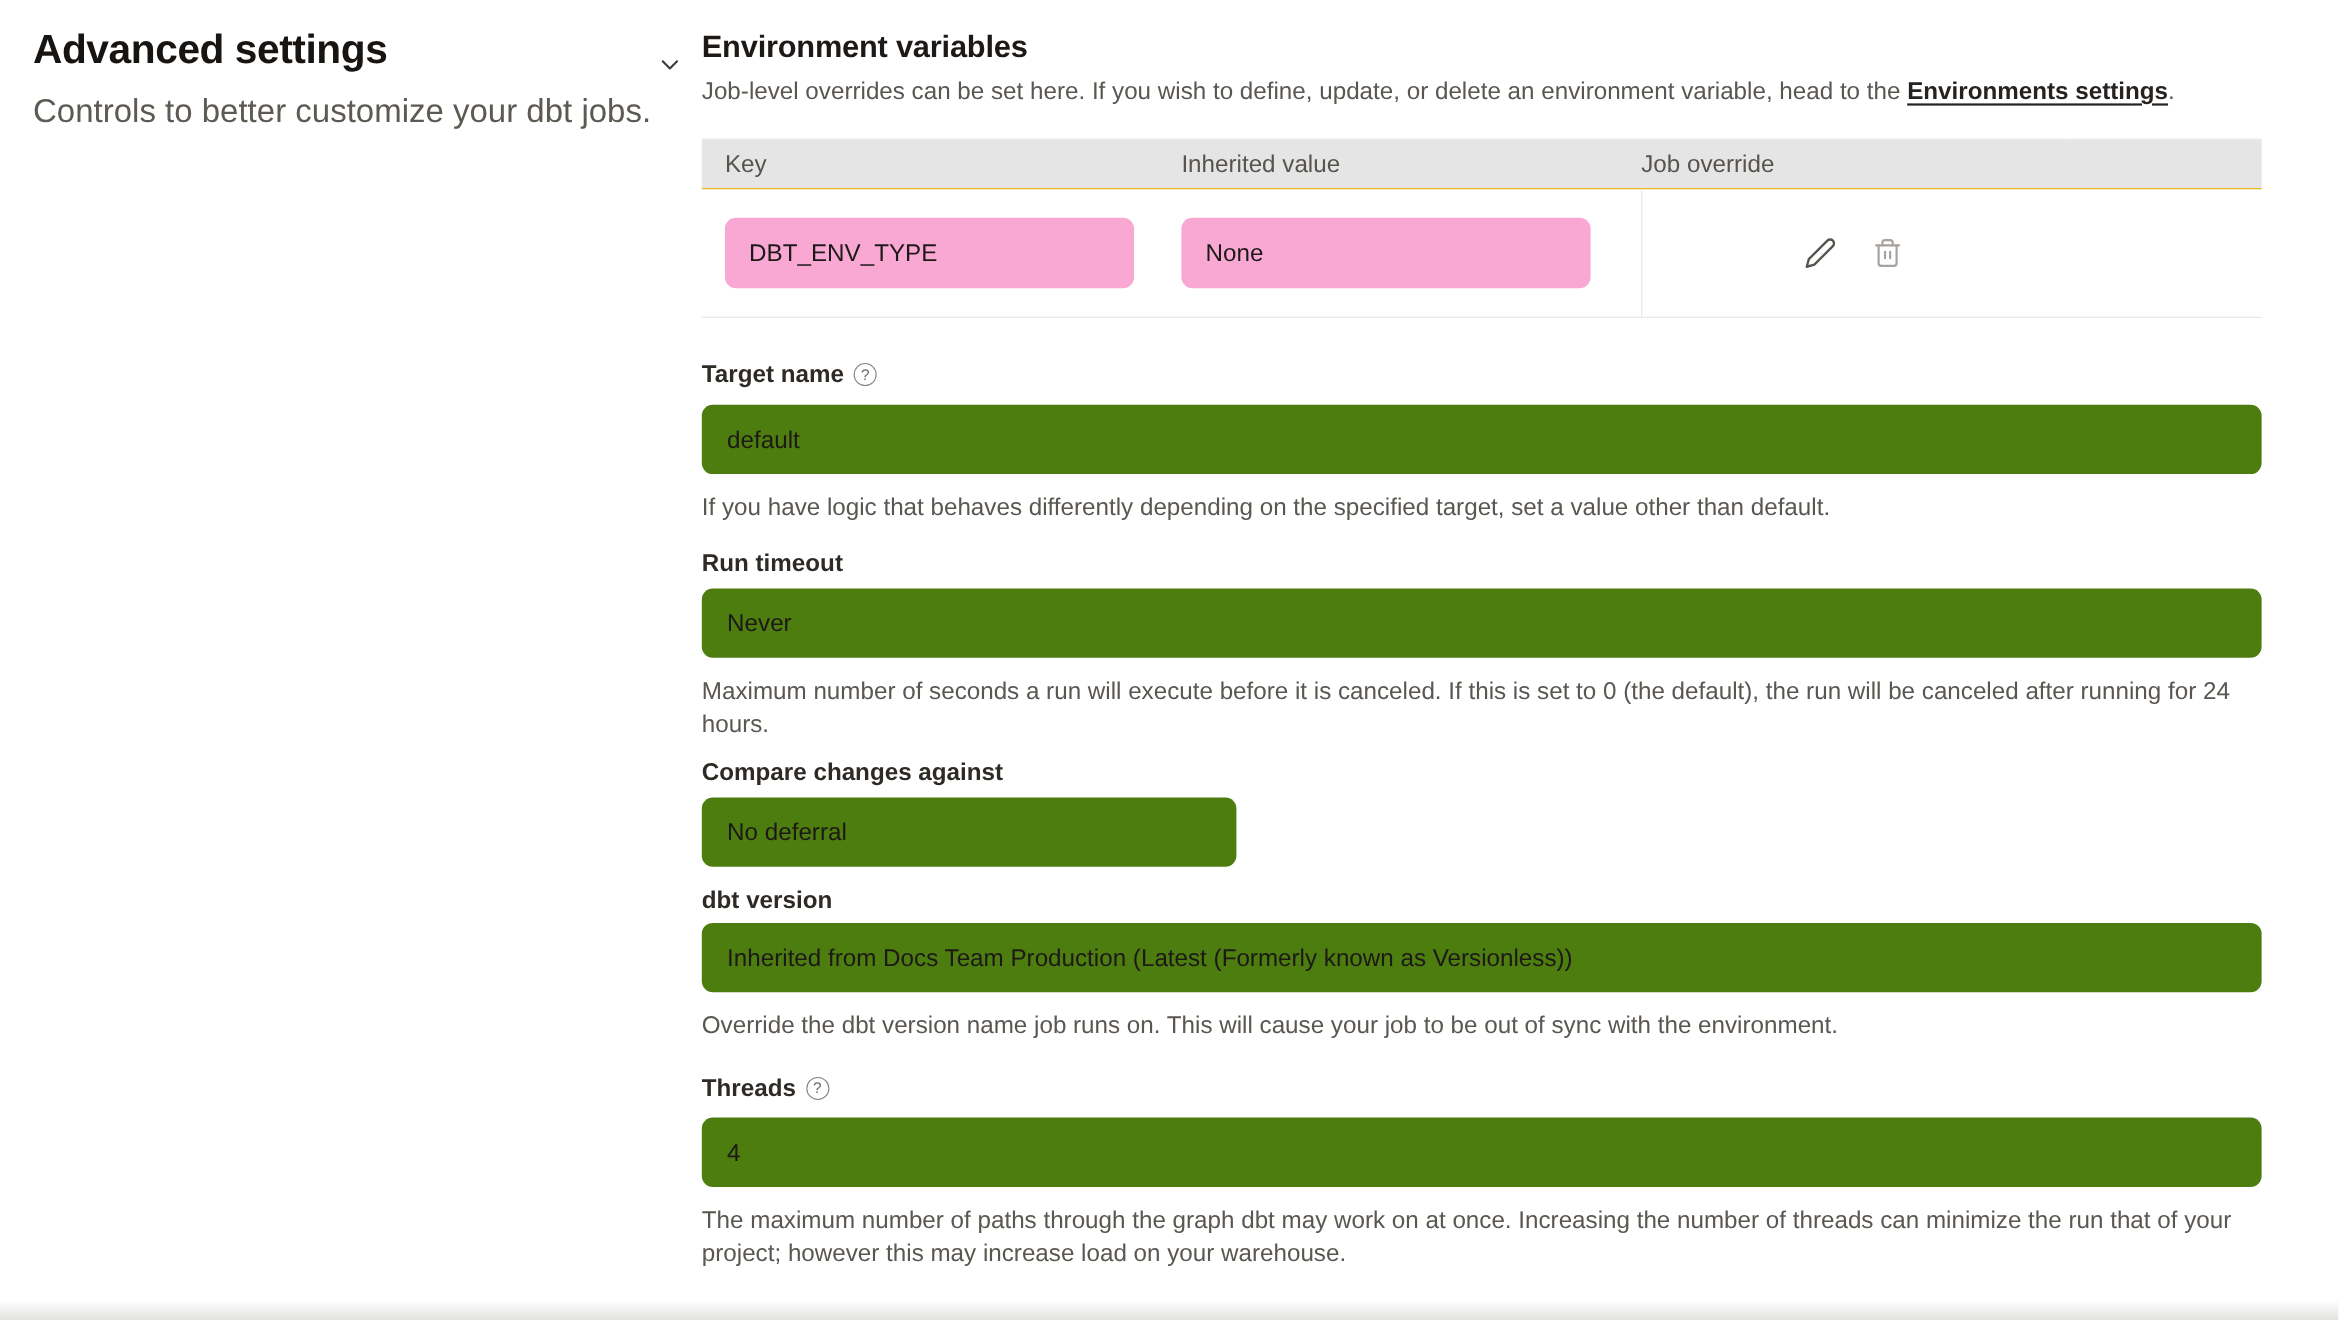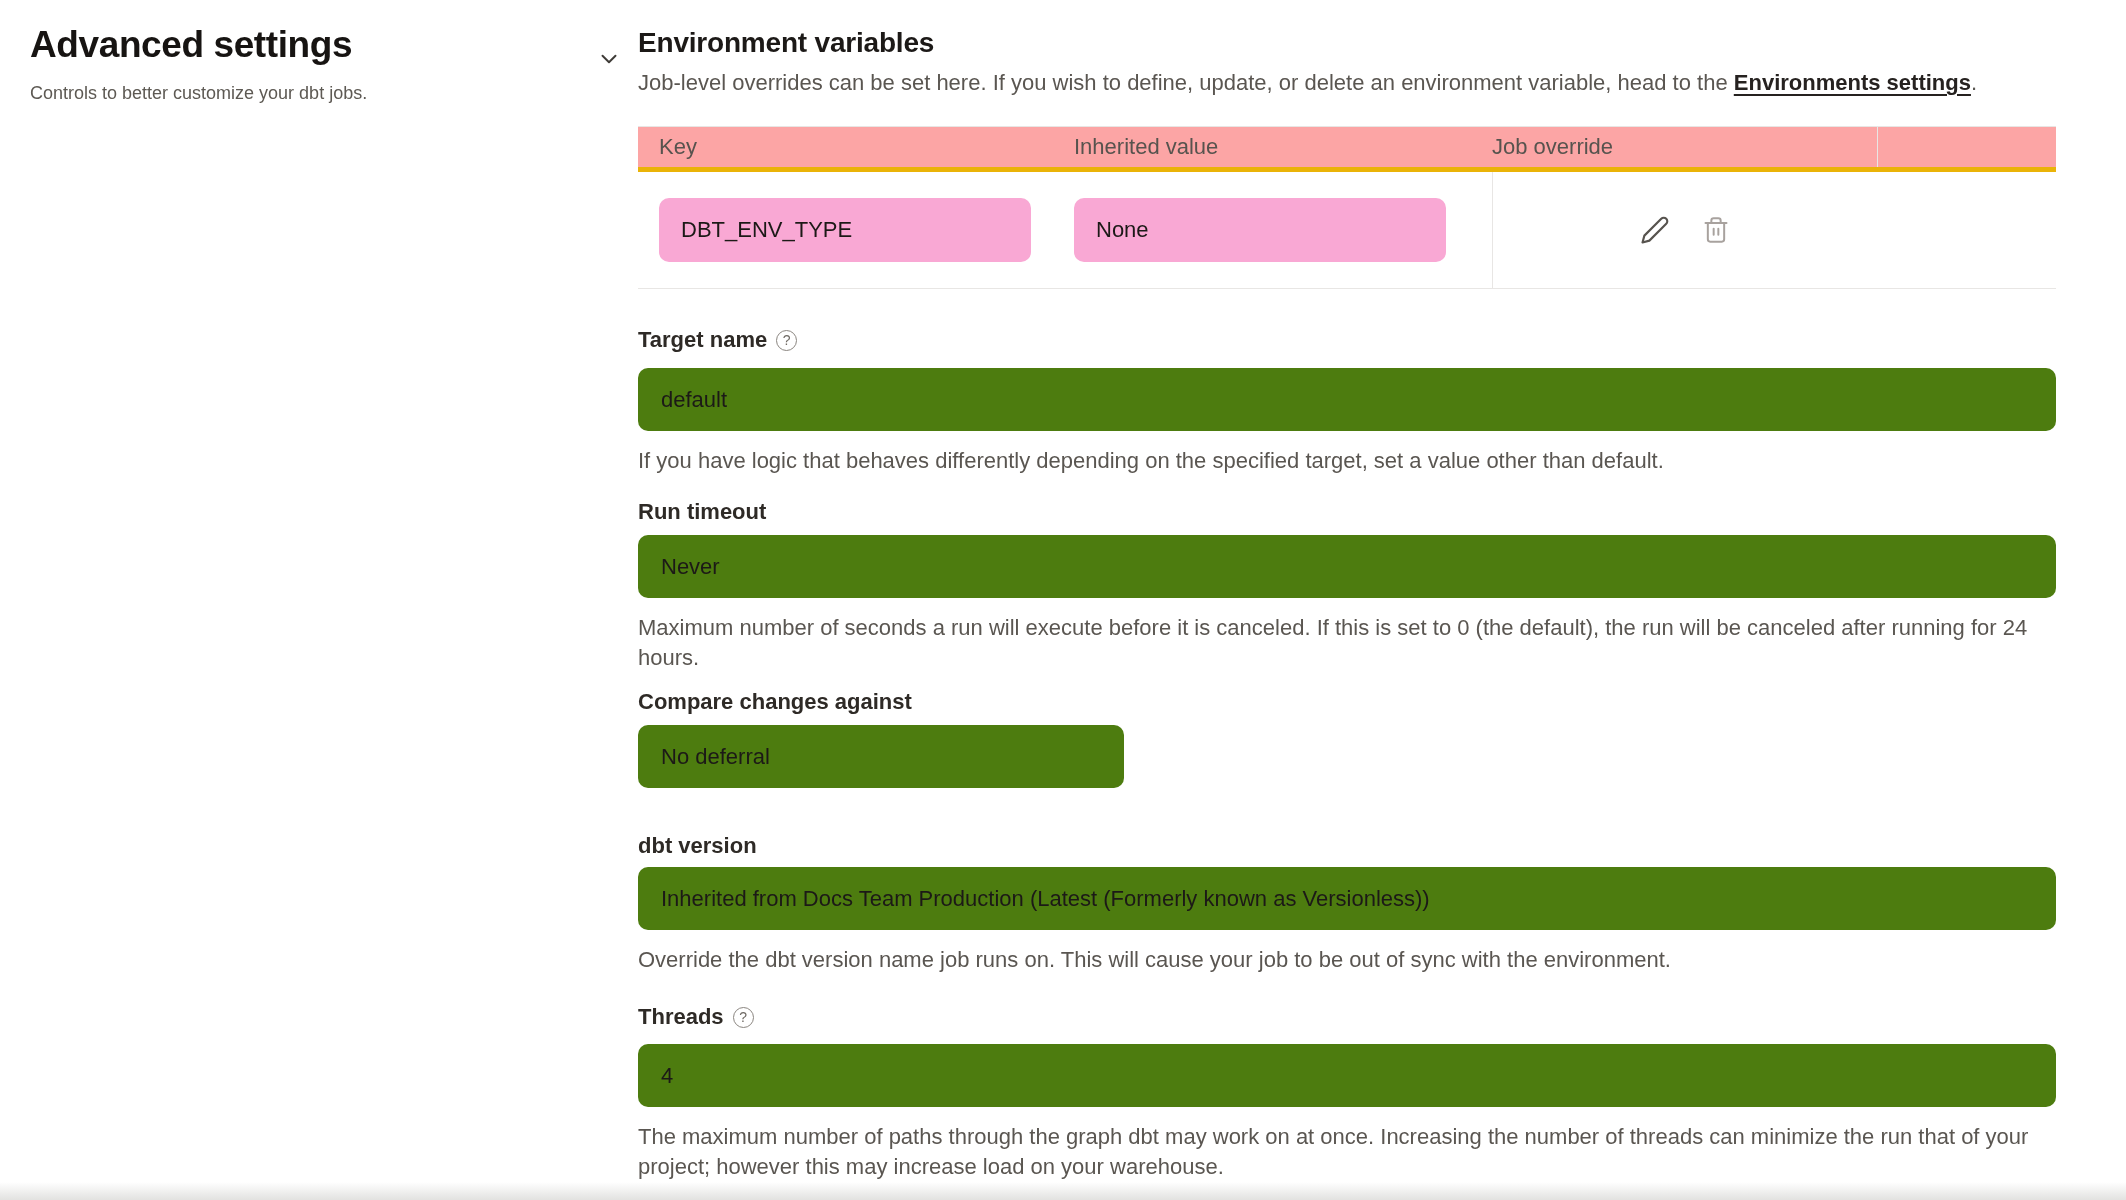--- a/index.html
+++ b/index.html
@@ -26,21 +26,21 @@
   .left-title {
     margin: 0;
     font-size: 37px;
     font-weight: 700;
     letter-spacing: -0.4px;
     color: #171412;
     line-height: 1.15;
   }
   .left-subtitle {
     margin: 15px 0 0;
-    font-size: 18px;
+    font-size: 30px;
     color: #5d5953;
     line-height: 1.3;
   }
   .collapse-btn {
     background: none; border: none; padding: 0; margin-top: 22px;
     cursor: pointer; display: inline-flex;
   }
 
   
   .content {
@@ -75,22 +75,22 @@
     border-top: 1px solid #e8e6e4;
     border-bottom: 1px solid #e8e6e4;
   }
   .t-head, .t-row {
     display: grid;
     grid-template-columns: 436px 418px 385px 1fr;
     align-items: center;
   }
   .t-head {
     height: 45px;
-    background: #fca5a5;
-    border-bottom: 5px solid #eab308;
+    background: #e5e5e5;
+    border-bottom: 1px solid #eab308;
     font-size: 22px;
     color: #57534e;
   }
   .t-head .hc { height: 100%; display: flex; align-items: center; }
   .t-head .hc.first { padding-left: 21px; }
   .t-head .hc.actions-col { border-left: 1px solid #e8e6e4; }
   .t-row { height: 116px; }
   .t-row .rc { display: flex; align-items: center; height: 100%; }
   .cell-input {
     height: 64px;
@@ -156,21 +156,21 @@
     font-size: 22px;
     color: #5a5651;
     line-height: 30px;
     max-width: 1418px;
   }
   .f-target  { margin-top: 37px; }
   .f-run     { margin-top: 22px; }
   .f-run .input-box { margin-top: 9px; }
   .f-compare { margin-top: 15px; }
   .f-compare .input-box { margin-top: 9px; }
-  .f-dbt     { margin-top: 44px; }
+  .f-dbt     { margin-top: 16px; }
   .f-dbt .input-box { margin-top: 7px; }
   .f-threads { margin-top: 28px; }
   .f-threads .input-box { margin-top: 13px; }
 
   .bottom-fade {
     position: absolute;
     left: 0; bottom: 0;
     width: 100%; height: 18px;
     background: linear-gradient(180deg, rgba(227,227,225,0) 0%, #e2e2e0 100%);
     pointer-events: none;

